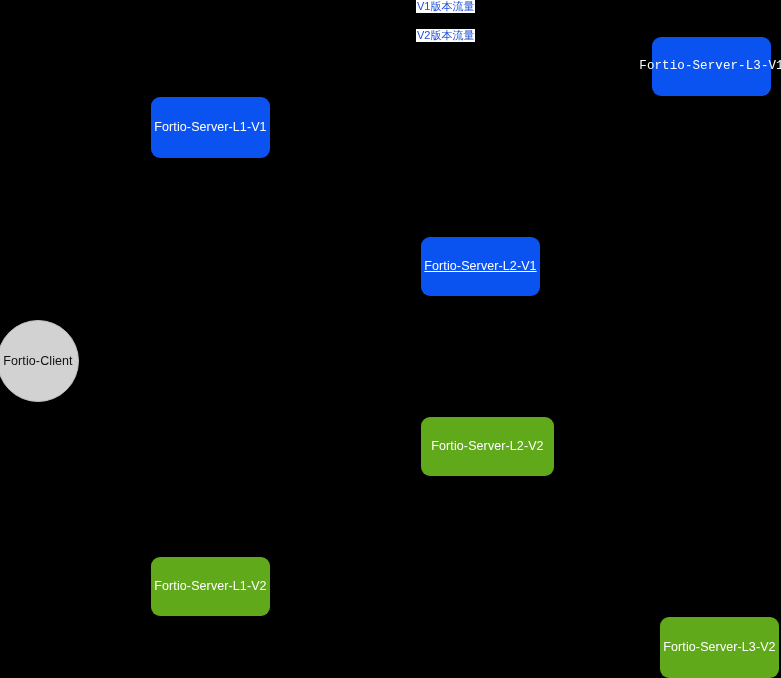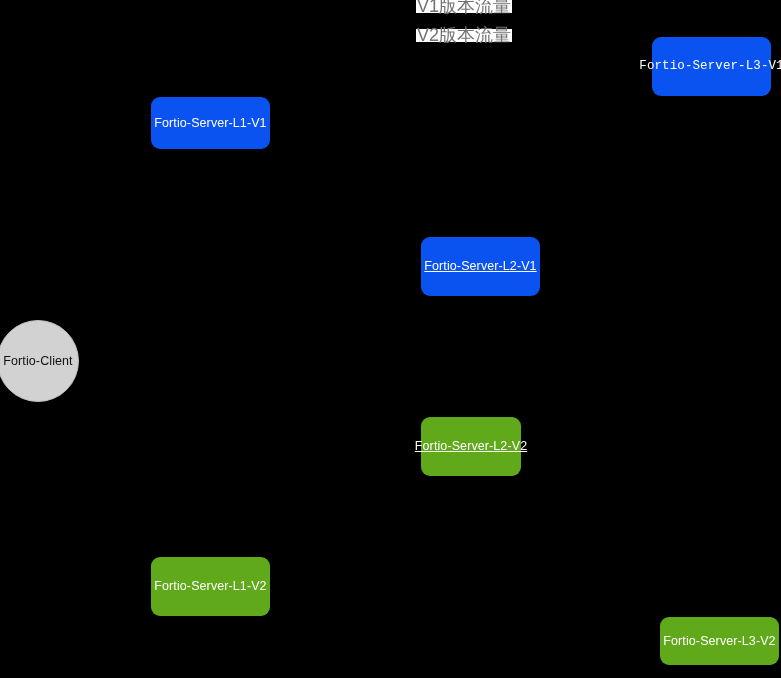--- a/index.html
+++ b/index.html
@@ -37,22 +37,22 @@
   }
   .node.client {
     background: #d2d2d2;
     color: #111111;
     border-radius: 50%;
     border: 1px solid #c0c0c0;
   }
   .edge-label {
     position: absolute;
     background: #ffffff;
-    color: #737373;
-    font-size: 18px;
+    color: #1d4ed8;
+    font-size: 11px;
     line-height: 13px;
     padding: 0 1px;
     white-space: nowrap;
     user-select: none;
   }
   svg.edges {
     position: absolute;
     left: 0;
     top: 0;
     width: 781px;
@@ -73,41 +73,41 @@
       <path d="M 270 586 L 421 455"></path>
       <path d="M 540 255 L 652 75"></path>
       <path d="M 540 455 L 660 635"></path>
     </g>
   </svg>
 
   <div class="node client" style="left:-3px; top:320px; width:82px; height:82px;">
     <span>Fortio-Client</span>
   </div>
 
-  <div class="node v1" style="left:151px; top:97px; width:119px; height:52px;border-radius:9px;">
+  <div class="node v1" style="left:151px; top:97px; width:119px; height:61px;border-radius:9px;">
     <span>Fortio-Server-L1-V1</span>
   </div>
 
   <div class="node v1" style="left:421px; top:237px; width:119px; height:59px;text-decoration:underline;">
     <span>Fortio-Server-L2-V1</span>
   </div>
 
   <div class="node v1" style="left:652px; top:37px; width:119px; height:59px;font-family:Liberation Mono, monospace;">
     <span>Fortio-Server-L3-V1</span>
   </div>
 
   <div class="node v2" style="left:151px; top:557px; width:119px; height:59px;">
     <span>Fortio-Server-L1-V2</span>
   </div>
 
-  <div class="node v2" style="left:421px; top:417px; width:100px; height:59px;text-decoration:underline;">
+  <div class="node v2" style="left:421px; top:417px; width:133px; height:59px;">
     <span>Fortio-Server-L2-V2</span>
   </div>
 
-  <div class="node v2" style="left:660px; top:617px; width:119px; height:48px;">
+  <div class="node v2" style="left:660px; top:617px; width:119px; height:61px;">
     <span>Fortio-Server-L3-V2</span>
   </div>
 
   <div class="edge-label" style="left:416px; top:0px;">V1版本流量</div>
 
   <div class="edge-label" style="left:416px; top:29px;">V2版本流量</div>
 
 </div>
 
 </body></html>

